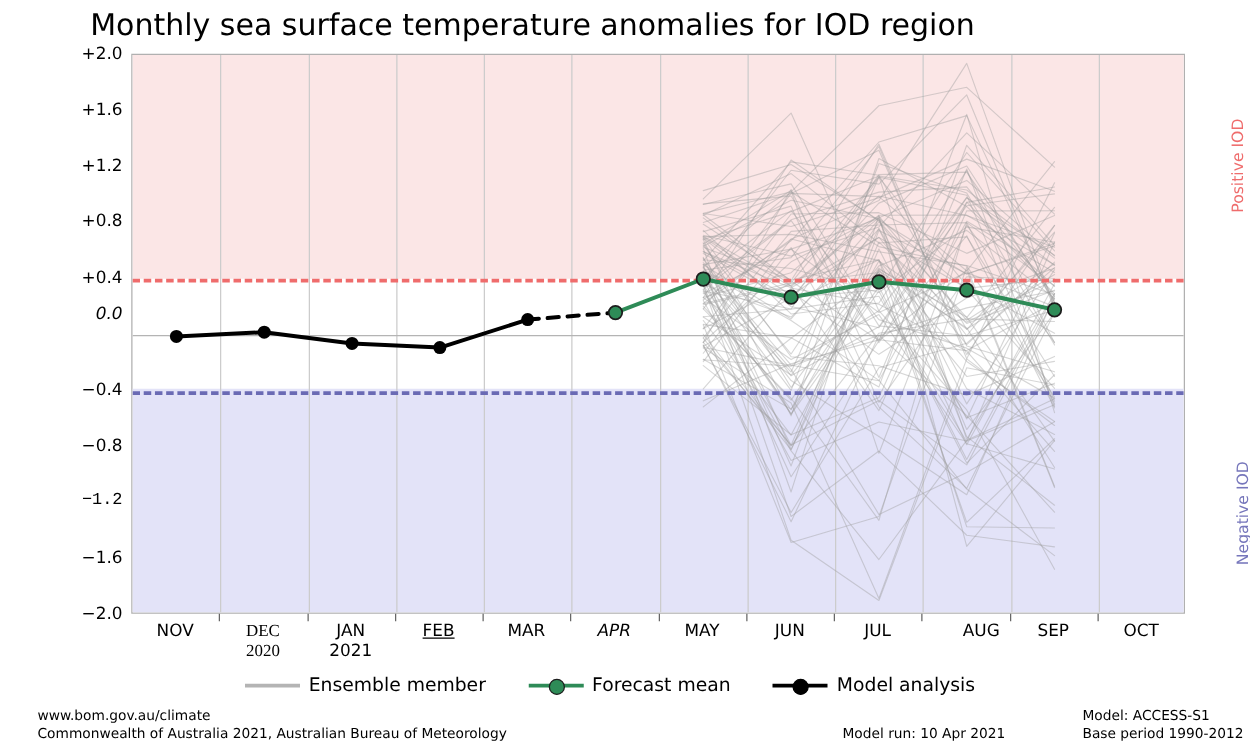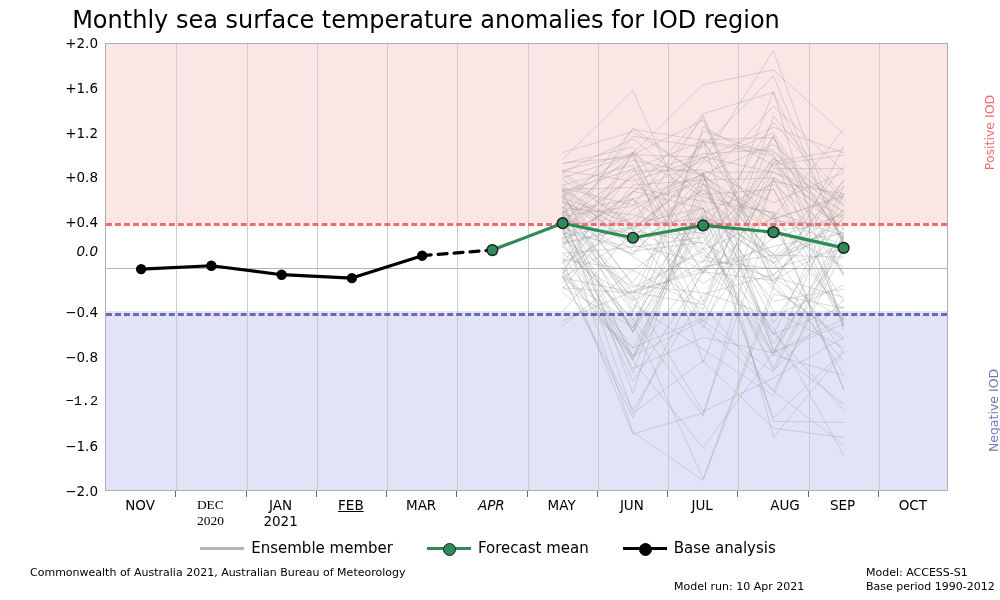--- a/index.html
+++ b/index.html
@@ -306,26 +306,27 @@
         <span class="ln" style="background:#2e8b57"></span>
         <span class="mk" style="background:#2e8b57;border:1.4px solid #1d1d1d"></span>
       </span>
       <span class="legend-text">Forecast mean</span>
     </div>
     <div class="legend-item">
       <span class="legend-swatch">
         <span class="ln" style="background:#000000"></span>
         <span class="mk" style="background:#000000;border:1.4px solid #000"></span>
       </span>
-      <span class="legend-text">Base analysis</span>
+      <span class="legend-text">Model analysis</span>
     </div>
   </div>
 
   <div id="footer">
     <div class="f-left">
+      <div>www.bom.gov.au/climate</div>
       <div>Commonwealth of Australia 2021, Australian Bureau of Meteorology</div>
     </div>
     <div class="f-mid">Model run: 10 Apr 2021</div>
     <div class="f-right">
       <div>Model: ACCESS-S1</div>
       <div>Base period 1990-2012</div>
     </div>
   </div>
 
 </div>

